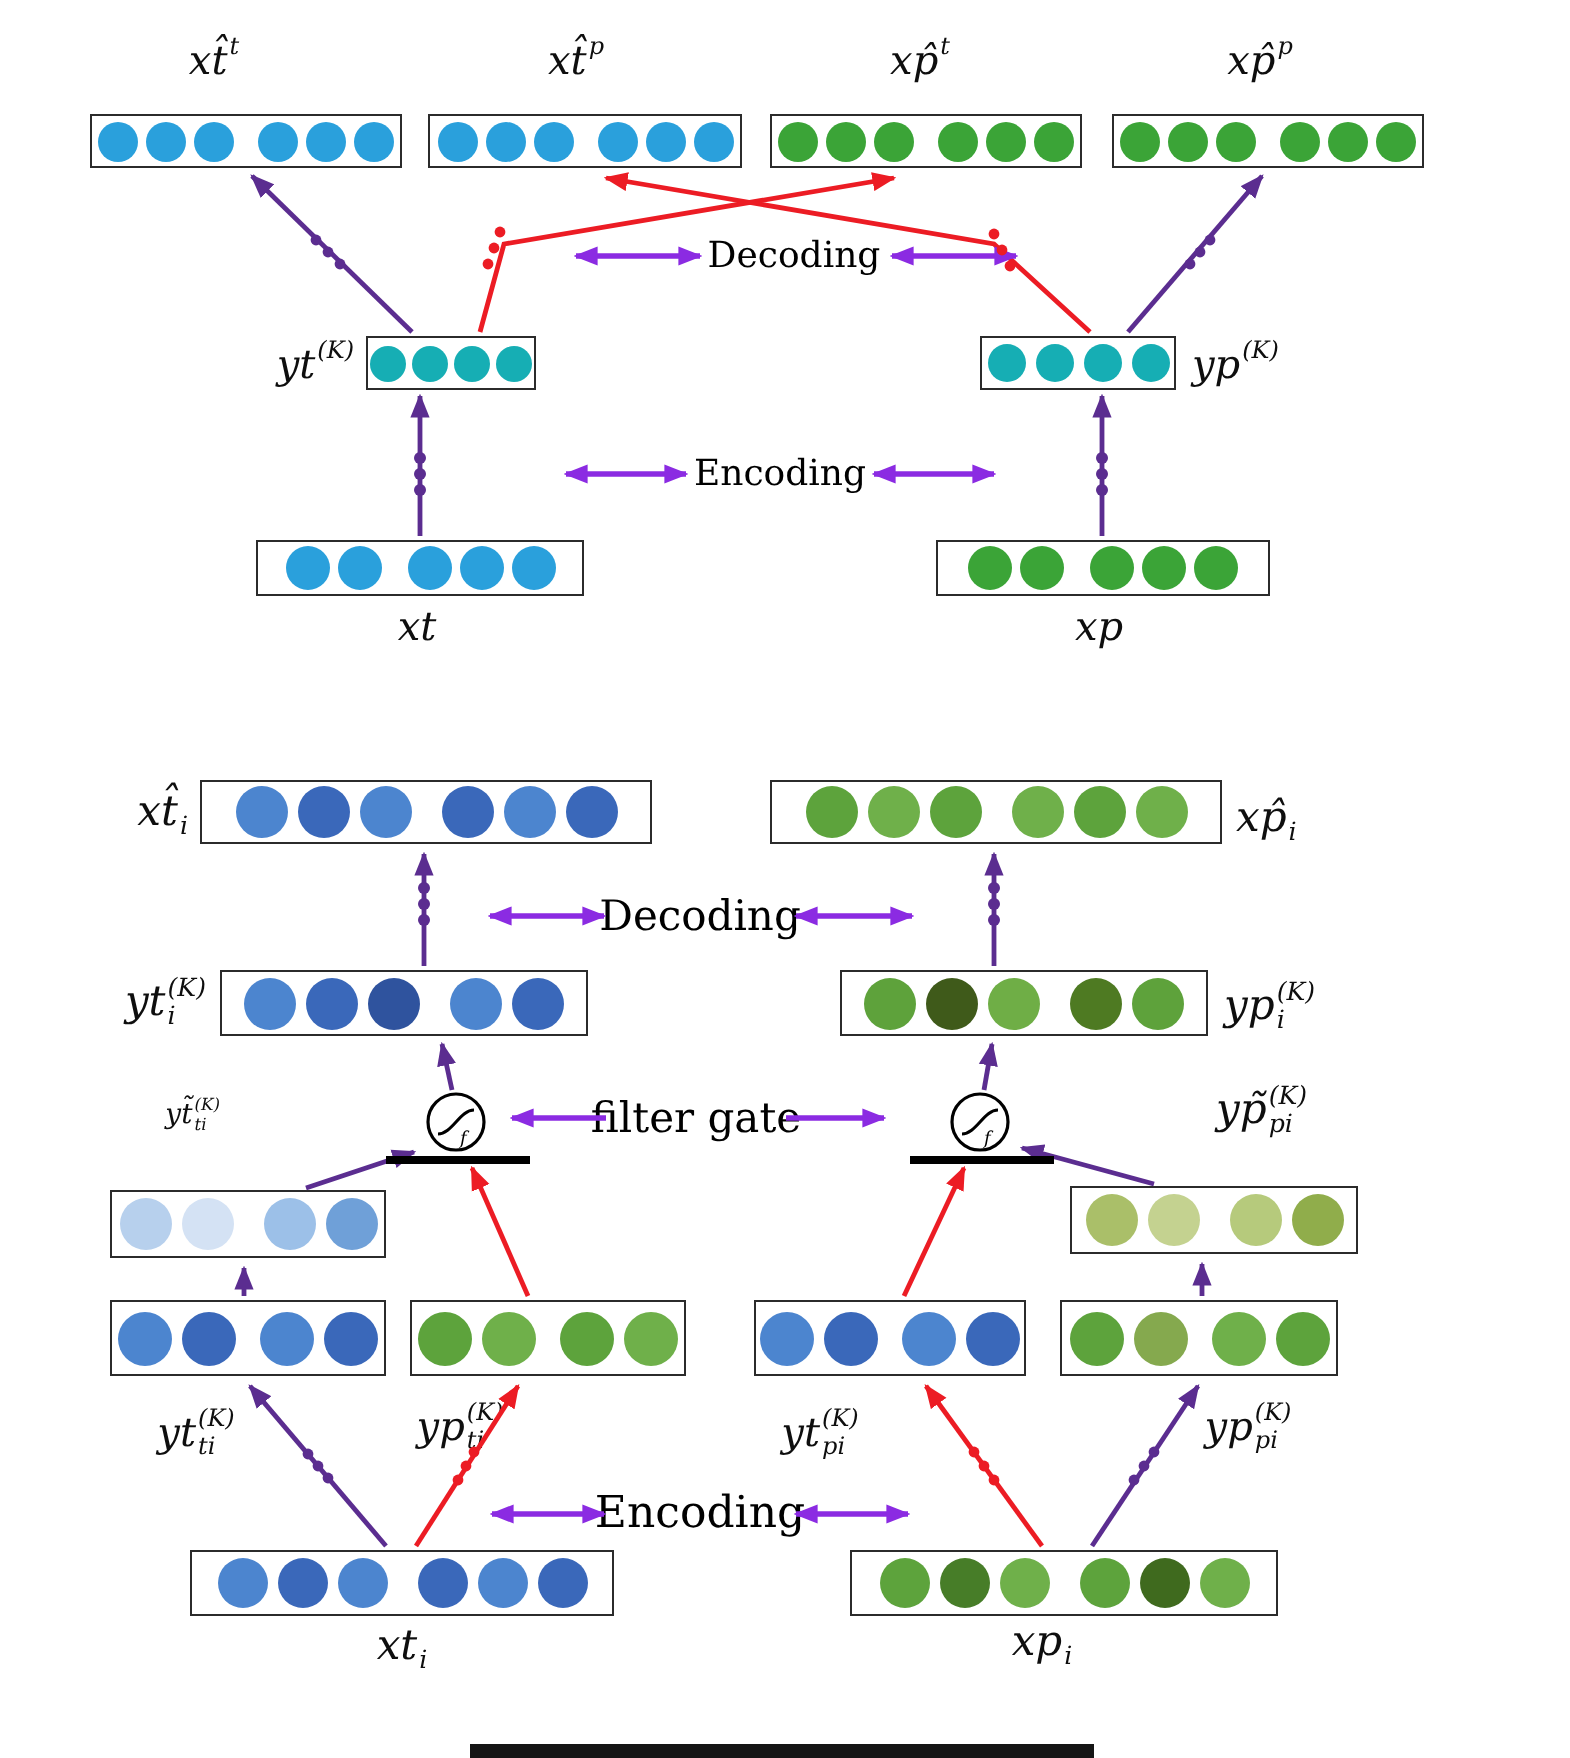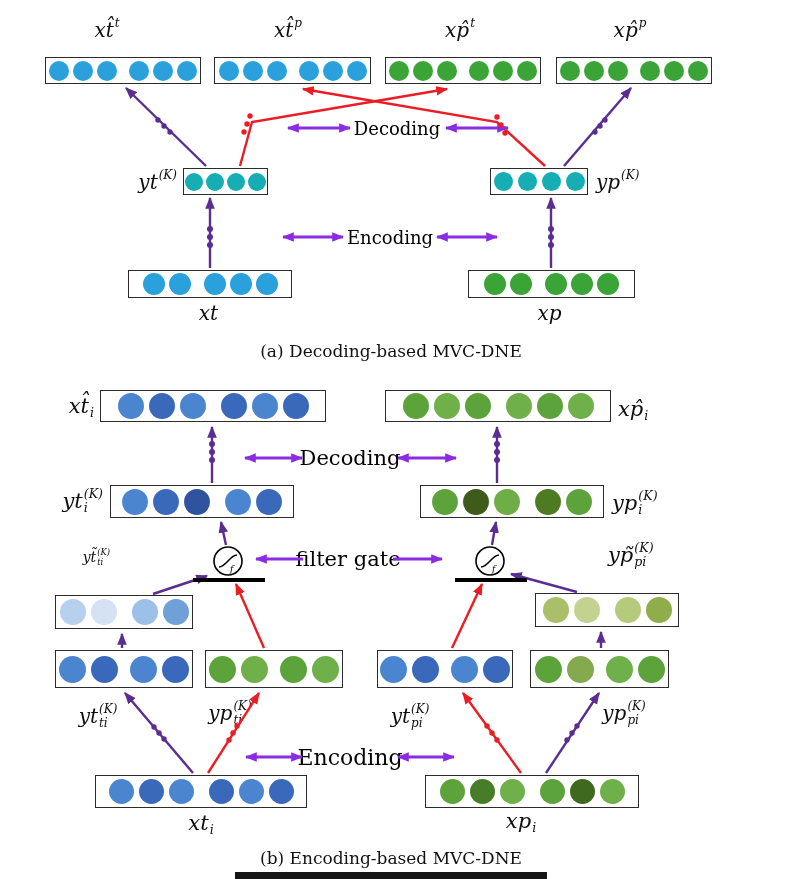--- a/index.html
+++ b/index.html
@@ -174,21 +174,20 @@
   <span class="mlabel" style="left:550px;top:313px;transform:translate(-50%,-50%);font-size:20px">
       <span>xp</span>
       <span class="lstack">
         <span class="lsup"></span>
         <span class="lsub"></span>
       </span>
     </span>
 
   <div class="word" style="left:397px;top:128px;font-size:18px">Decoding</div>
   <div class="word" style="left:390px;top:237px;font-size:18px">Encoding</div>
-  <div class="caption" style="left:391px;top:351px">(a) Decoding-based MVC-DNE</div>
 
   <div class="box d26 cbb" style="left:100px;top:390px;width:226px;height:32px">
       <span class="c"></span>
       <span class="c"></span>
       <span class="c"></span>
       <i class="sp"></i>
       <span class="c"></span>
       <span class="c"></span>
       <span class="c"></span>
     </div>
@@ -364,21 +363,20 @@
   <span class="mlabel" style="left:521px;top:821px;transform:translate(-50%,-50%);font-size:21px">
       <span>xp</span>
       <span class="lstack">
         <span class="lsup"></span>
         <span class="lsub">i</span>
       </span>
     </span>
 
   <div class="word" style="left:350px;top:458px;font-size:21px">Decoding</div>
   <div class="word" style="left:350px;top:757px;font-size:22px">Encoding</div>
-  <div class="caption" style="left:391px;top:858px">(b) Encoding-based MVC-DNE</div>
 
   <div class="bbar" style="left:235px;top:872px;width:312px;height:7px"></div>
 
   <svg class="overlay" width="785" height="879" viewBox="0 0 785 879">
     <defs>
       <marker id="mP" viewBox="0 0 10 8" markerUnits="userSpaceOnUse" markerWidth="12" markerHeight="10" refX="9" refY="4" orient="auto-start-reverse">
           <path d="M0,0L10,4L0,8Z" fill="#5b2d90"></path>
         </marker>
       <marker id="mA" viewBox="0 0 10 8" markerUnits="userSpaceOnUse" markerWidth="12" markerHeight="10" refX="9" refY="4" orient="auto-start-reverse">
           <path d="M0,0L10,4L0,8Z" fill="#8b2be2"></path>

